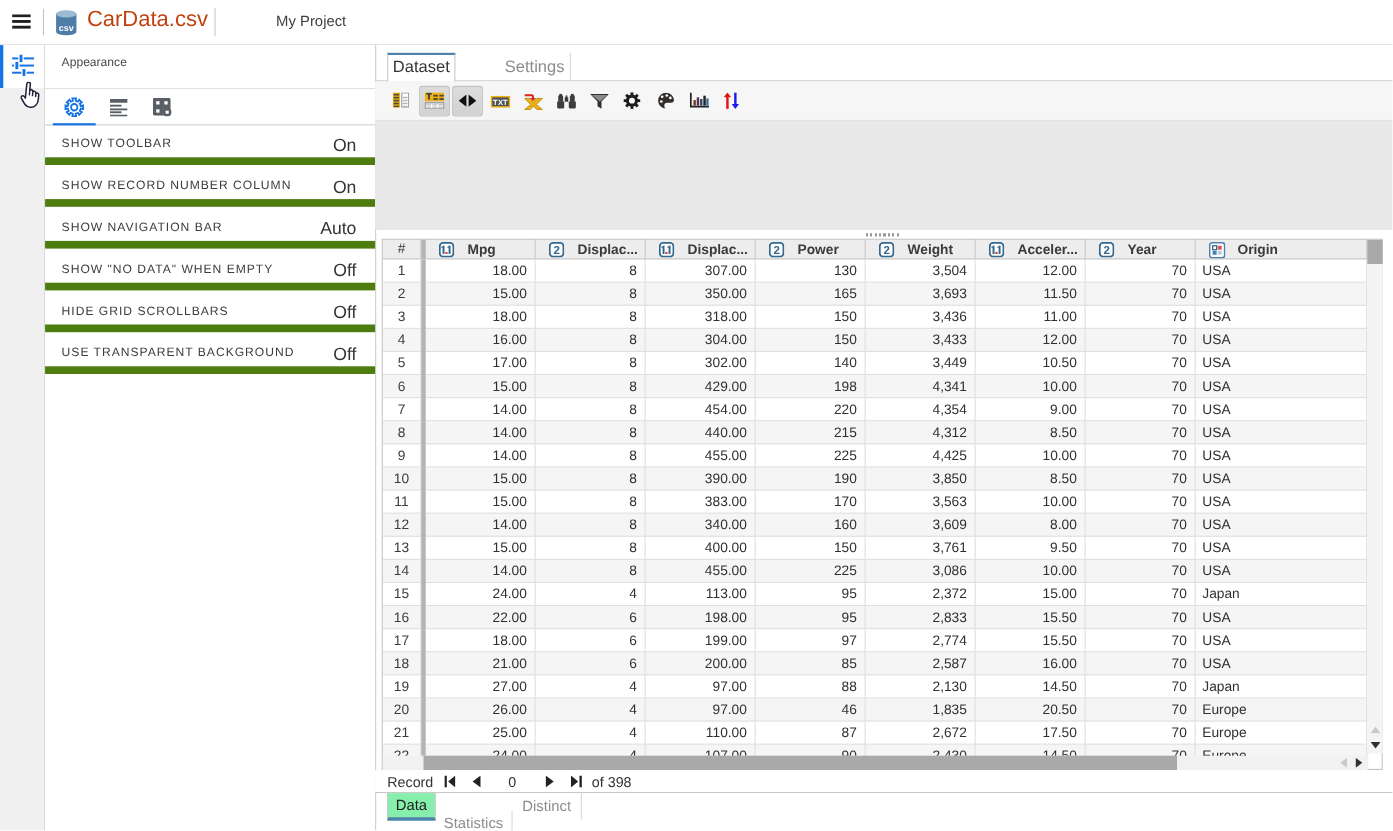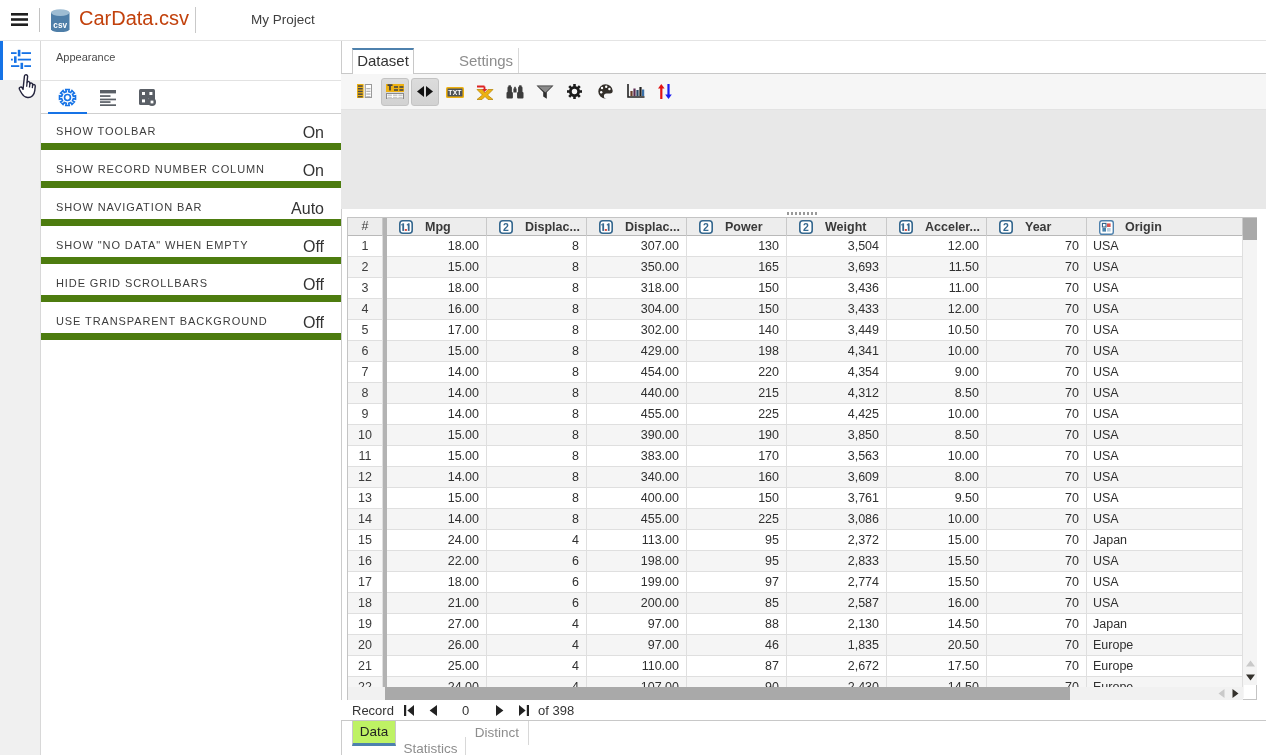--- a/index.html
+++ b/index.html
@@ -86,21 +86,21 @@
 
 
 #recbar { left:341px; top:700px; width:925px; height:21px; background:#fff;
   font-size:13px; color:#333; }
 #rectext { left:352px; top:703px; font-size:13px; color:#333; }
 #oftext { left:538px; top:703px; font-size:13px; color:#333; }
 #zerotext { left:462px; top:703px; font-size:13px; color:#333; }
 
 
 #btabline { left:341px; top:720px; width:925px; height:1px; background:#c8c8c8; }
-#datatab { left:352px; top:721px; width:44px; height:25px; background:#bef264;
+#datatab { left:352px; top:721px; width:44px; height:25px; background:#86efac;
   border:1px solid #c8c8c8; border-top:none; border-bottom:3px solid #4e81ad;
   font-size:13.5px; color:#222; text-align:center; line-height:21px; z-index:3; }
 .btab { top:721px; height:24px; font-size:13.5px; color:#8d8d8d;
   text-align:center; line-height:23px; border-right:1px solid #d8d8d8; }
 #stattab { left:396px; width:70px;margin-top:16px; }
 #disttab { left:466px; width:63px; }
 </style>
 </head>
 <body>
 

